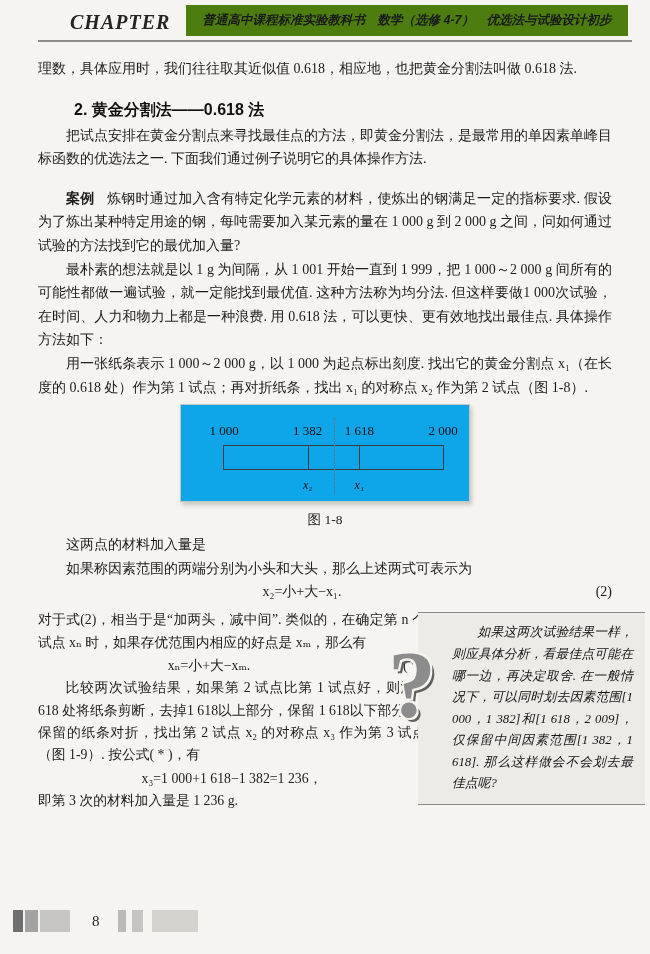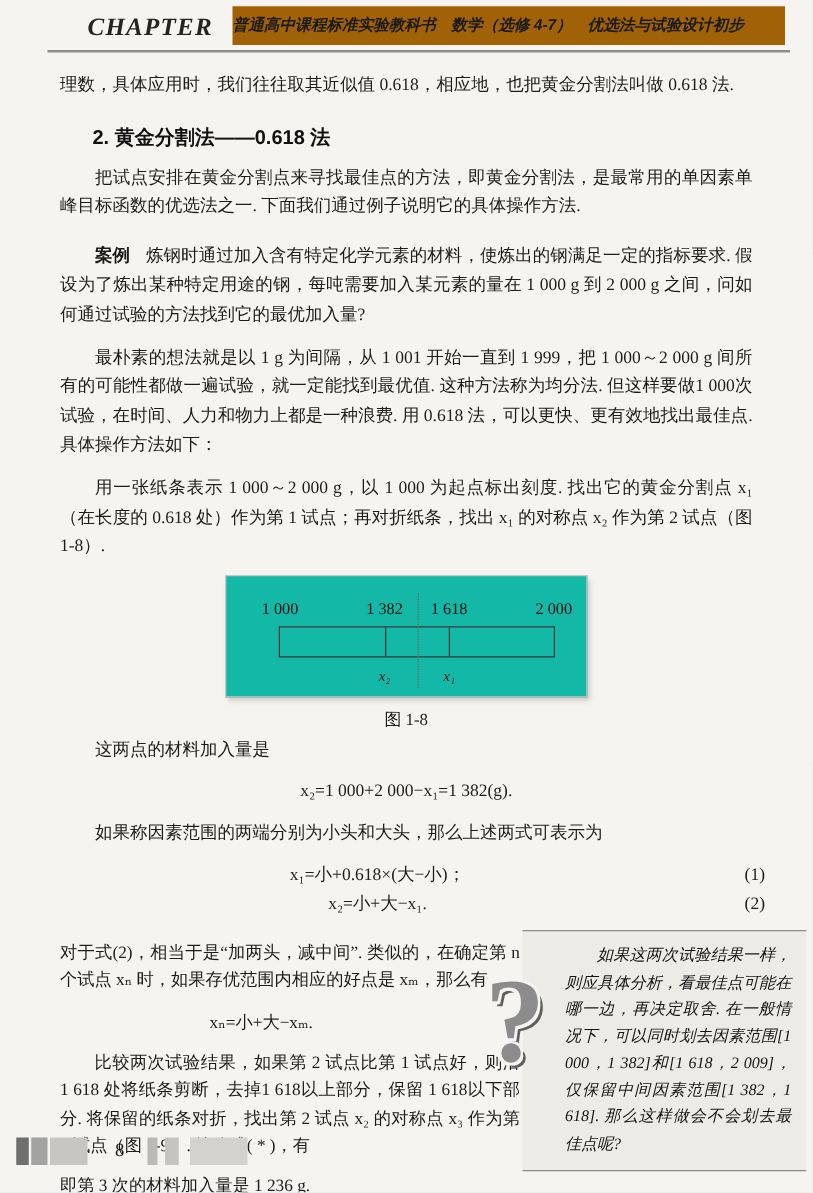--- a/index.html
+++ b/index.html
@@ -16,54 +16,54 @@
   
   .header { position:relative; height:44px;padding-left:36px; }
   .chapter {
     position:absolute; left:70px; top:11px;
     font-family:"Liberation Serif",serif;
     font-style:italic; font-weight:bold;
     font-size:20px; letter-spacing:1px; color:#242424;
   }
   .header-bar {
     position:absolute; left:186px; top:5px; width:442px; height:31px;
-    background:#a16207;
-    display:flex; align-items:center; justify-content:flex-start;
+    background:#4d7c0f;
+    display:flex; align-items:center; justify-content:center;
   }
   .header-title {
     font-family:"Liberation Sans","DejaVu Sans",sans-serif;
     font-weight:bold; font-style:italic;
     font-size:12.5px; color:#1a1a1a; white-space:nowrap;
   }
   .header-rule {
     position:absolute; left:38px; width:594px; top:40px; height:2px;
     background:#8f8d89;
   }
 
   
   .main { padding:0 38px; }
   .para {
     font-size:14px; line-height:23.6px;
-    text-align:justify; margin:10px;
+    text-align:justify; margin:0;
   }
   .indent { text-indent:2em; }
   .para-top { margin-top:13px; }
   .section-heading {
     margin:19px 0 3px 36px;
     font-family:"Liberation Sans","DejaVu Sans",sans-serif;
     font-weight:bold; font-size:16px; color:#111;
   }
   .case-para { margin-top:16px; }
   .case-label { font-weight:bold; margin-right:0.9em; }
 
   
   .figure-wrap { width:290px; margin:5px auto 0; }
   .figure-box {
     position:relative; height:96px;
-    background:#14b8a6;
+    background:#0ea5e9;
     border:1px solid #c8c6c0;
     box-shadow:2px 3px 4px rgba(120,115,105,0.35);
   }
   .strip {
     position:absolute; left:42px; right:25px; top:40px; height:23px;
     border:1px solid #3a3a3a; background:transparent;
   }
   .strip-tick {
     position:absolute; top:0; bottom:0; width:1px; background:#3a3a3a;
   }
@@ -177,41 +177,37 @@
           <span class="fold-line"></span>
           <span class="strip-sub at-382" style="left:38.2%">x₂</span>
           <span class="strip-sub at-618" style="left:61.8%">x₁</span>
         </div>
       </div>
       <div class="figure-caption">图 1-8</div>
     </div>
 
     <p class="para indent" style="margin-top:4px">这两点的材料加入量是</p>
 
-    <p class="eq-line">x₂=1 000+2 000−x₁=1 382(g).</p>
 
     <p class="para indent">如果称因素范围的两端分别为小头和大头，那么上述两式可表示为</p>
 
-    <div class="eq-row">
-      <span class="eq-body">x₁=小+0.618×(大−小)；</span>
-      <span class="eq-tag">(1)</span>
-    </div>
     <div class="eq-row">
       <span class="eq-body">x₂=小+大−x₁.</span>
       <span class="eq-tag">(2)</span>
     </div>
 
     <div class="columns">
       <div class="col-left">
         <p class="para">对于式(2)，相当于是“加两头，减中间”. 类似的，在确定第 n 个试点 xₙ 时，如果存优范围内相应的好点是 xₘ，那么有</p>
         <div class="eq-row">
           <span class="eq-body">xₙ=小+大−xₘ.</span>
           <span class="eq-tag">( * )</span>
         </div>
         <p class="para indent">比较两次试验结果，如果第 2 试点比第 1 试点好，则沿 1 618 处将纸条剪断，去掉1 618以上部分，保留 1 618以下部分. 将保留的纸条对折，找出第 2 试点 x₂ 的对称点 x₃ 作为第 3 试点（图 1-9）. 按公式( * )，有</p>
+        <p class="eq-line">x₃=1 000+1 618−1 382=1 236，</p>
         <p class="para">即第 3 次的材料加入量是 1 236 g.</p>
       </div>
 
       <div class="col-right">
         <div class="sidebar-box">
           <div class="qmark">?</div>
           <p class="sidebar-text">如果这两次试验结果一样，则应具体分析，看最佳点可能在哪一边，再决定取舍. 在一般情况下，可以同时划去因素范围[1 000，1 382]和[1 618，2 009]，仅保留中间因素范围[1 382，1 618]. 那么这样做会不会划去最佳点呢?</p>
         </div>
       </div>
     </div>

